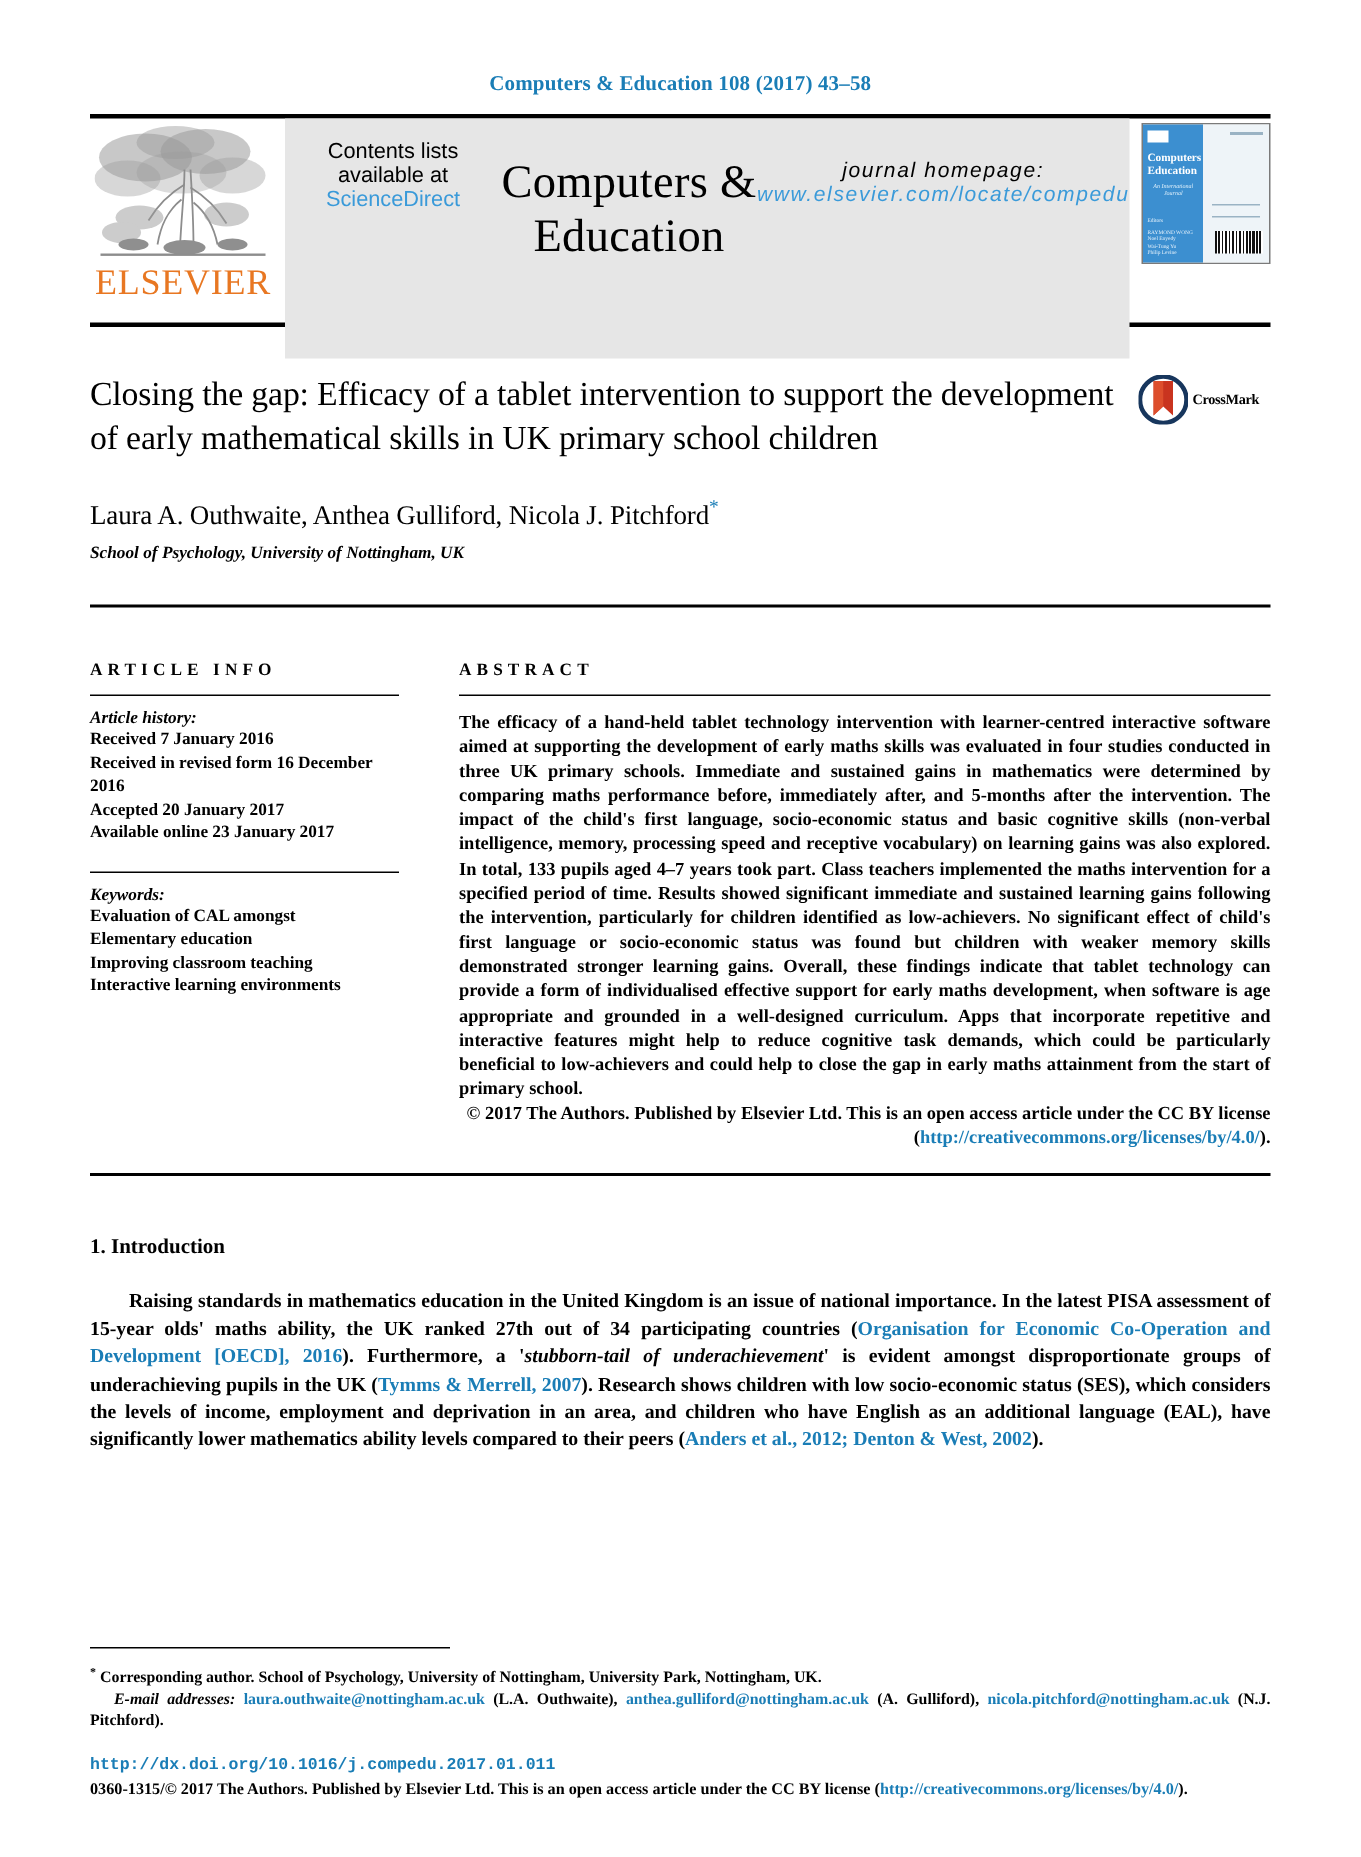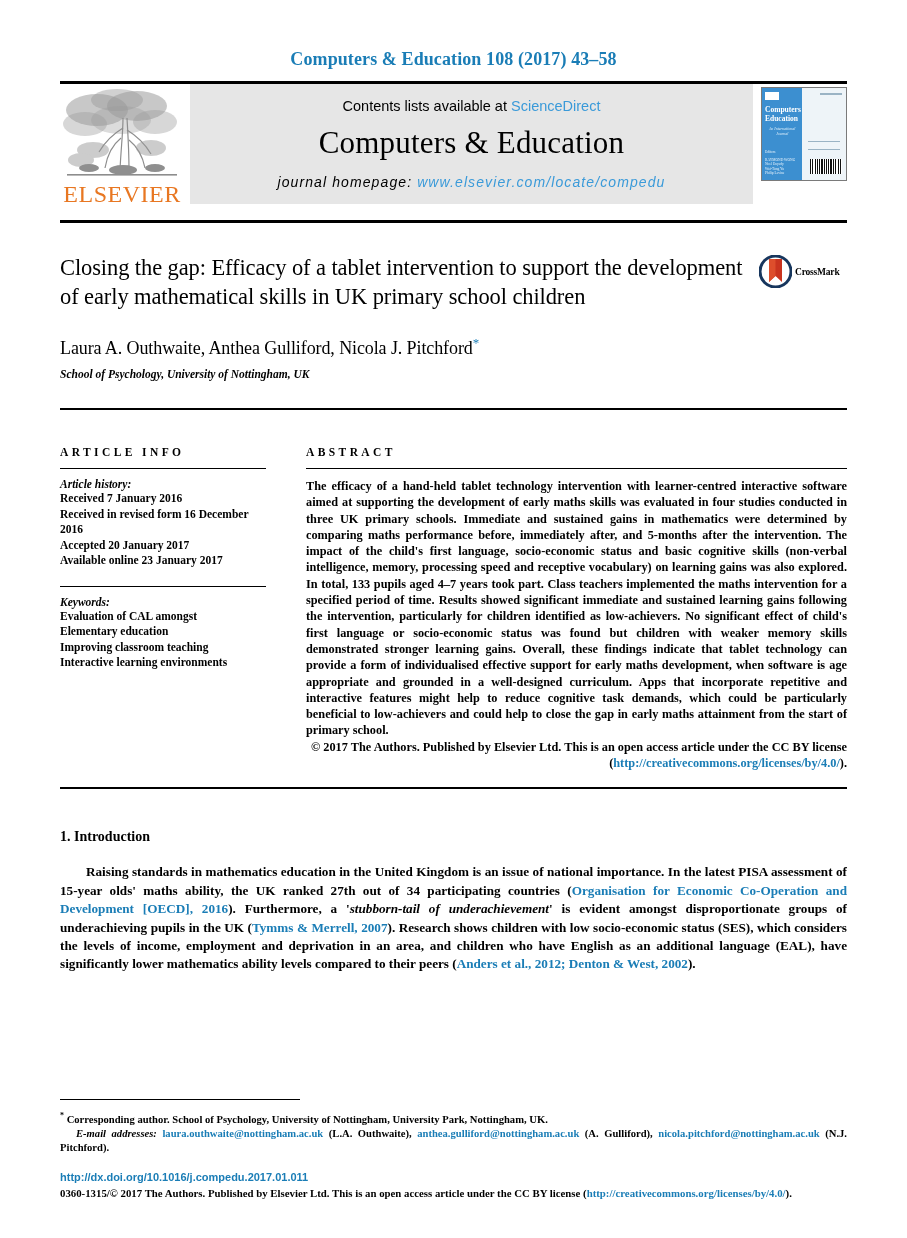--- a/index.html
+++ b/index.html
@@ -22,21 +22,21 @@
     box-sizing: border-box;
     padding: 0 60px;
   }
 
   
   .running-head {
     text-align: center;
     color: #1a7db6;
     font-family: "Liberation Serif", serif;
     font-weight: bold;
-    font-size: 18px;
+    font-size: 14px;
     padding-top: 49px;
     letter-spacing: 0.1px;
   }
 
   
   .masthead {
     margin-top: 11px;
     border-top: 3px solid #000;
     display: flex;
     align-items: stretch;
@@ -59,24 +59,24 @@
     letter-spacing: 0.5px;
     line-height: 1;
     margin-top: -2px;
   }
   .journal-band {
     flex: 1 1 auto;
     background: #e6e6e6;
     margin-left: 6px;
     margin-right: 8px;
     display: flex;
-    flex-direction: column;
+    flex-direction: row;
     justify-content: space-between;
     padding: 14px 0 0 0;
-    height: 120px;
+    height: 160px;
     box-sizing: border-box;
   }
   .contents-line {
     text-align: center;
     font-family: "Liberation Sans", sans-serif;
     font-size: 14.5px;
     color: #000;
   }
   .contents-line .sd {
     color: #3a9ad9;
@@ -323,21 +323,21 @@
     font-family: "Liberation Serif", serif;
     font-size: 10.6px;
     line-height: 14.2px;
     text-align: justify;
     font-weight: bold;
     margin: 0;
   }
   .footnote .star-in { vertical-align: super; font-size: 8px; }
   .footnote .email { color: #1a7db6; }
   .doi-line {
-    font-family: Liberation Sans, sans-serif;
+    font-family: Liberation Mono, monospace;
     font-size: 11px;
     color: #1a7db6;
     margin-top: 16px;
     font-weight: bold;
   }
   .issn-line {
     font-family: "Liberation Serif", serif;
     font-size: 10.8px;
     line-height: 14px;
     margin-top: 3px;

